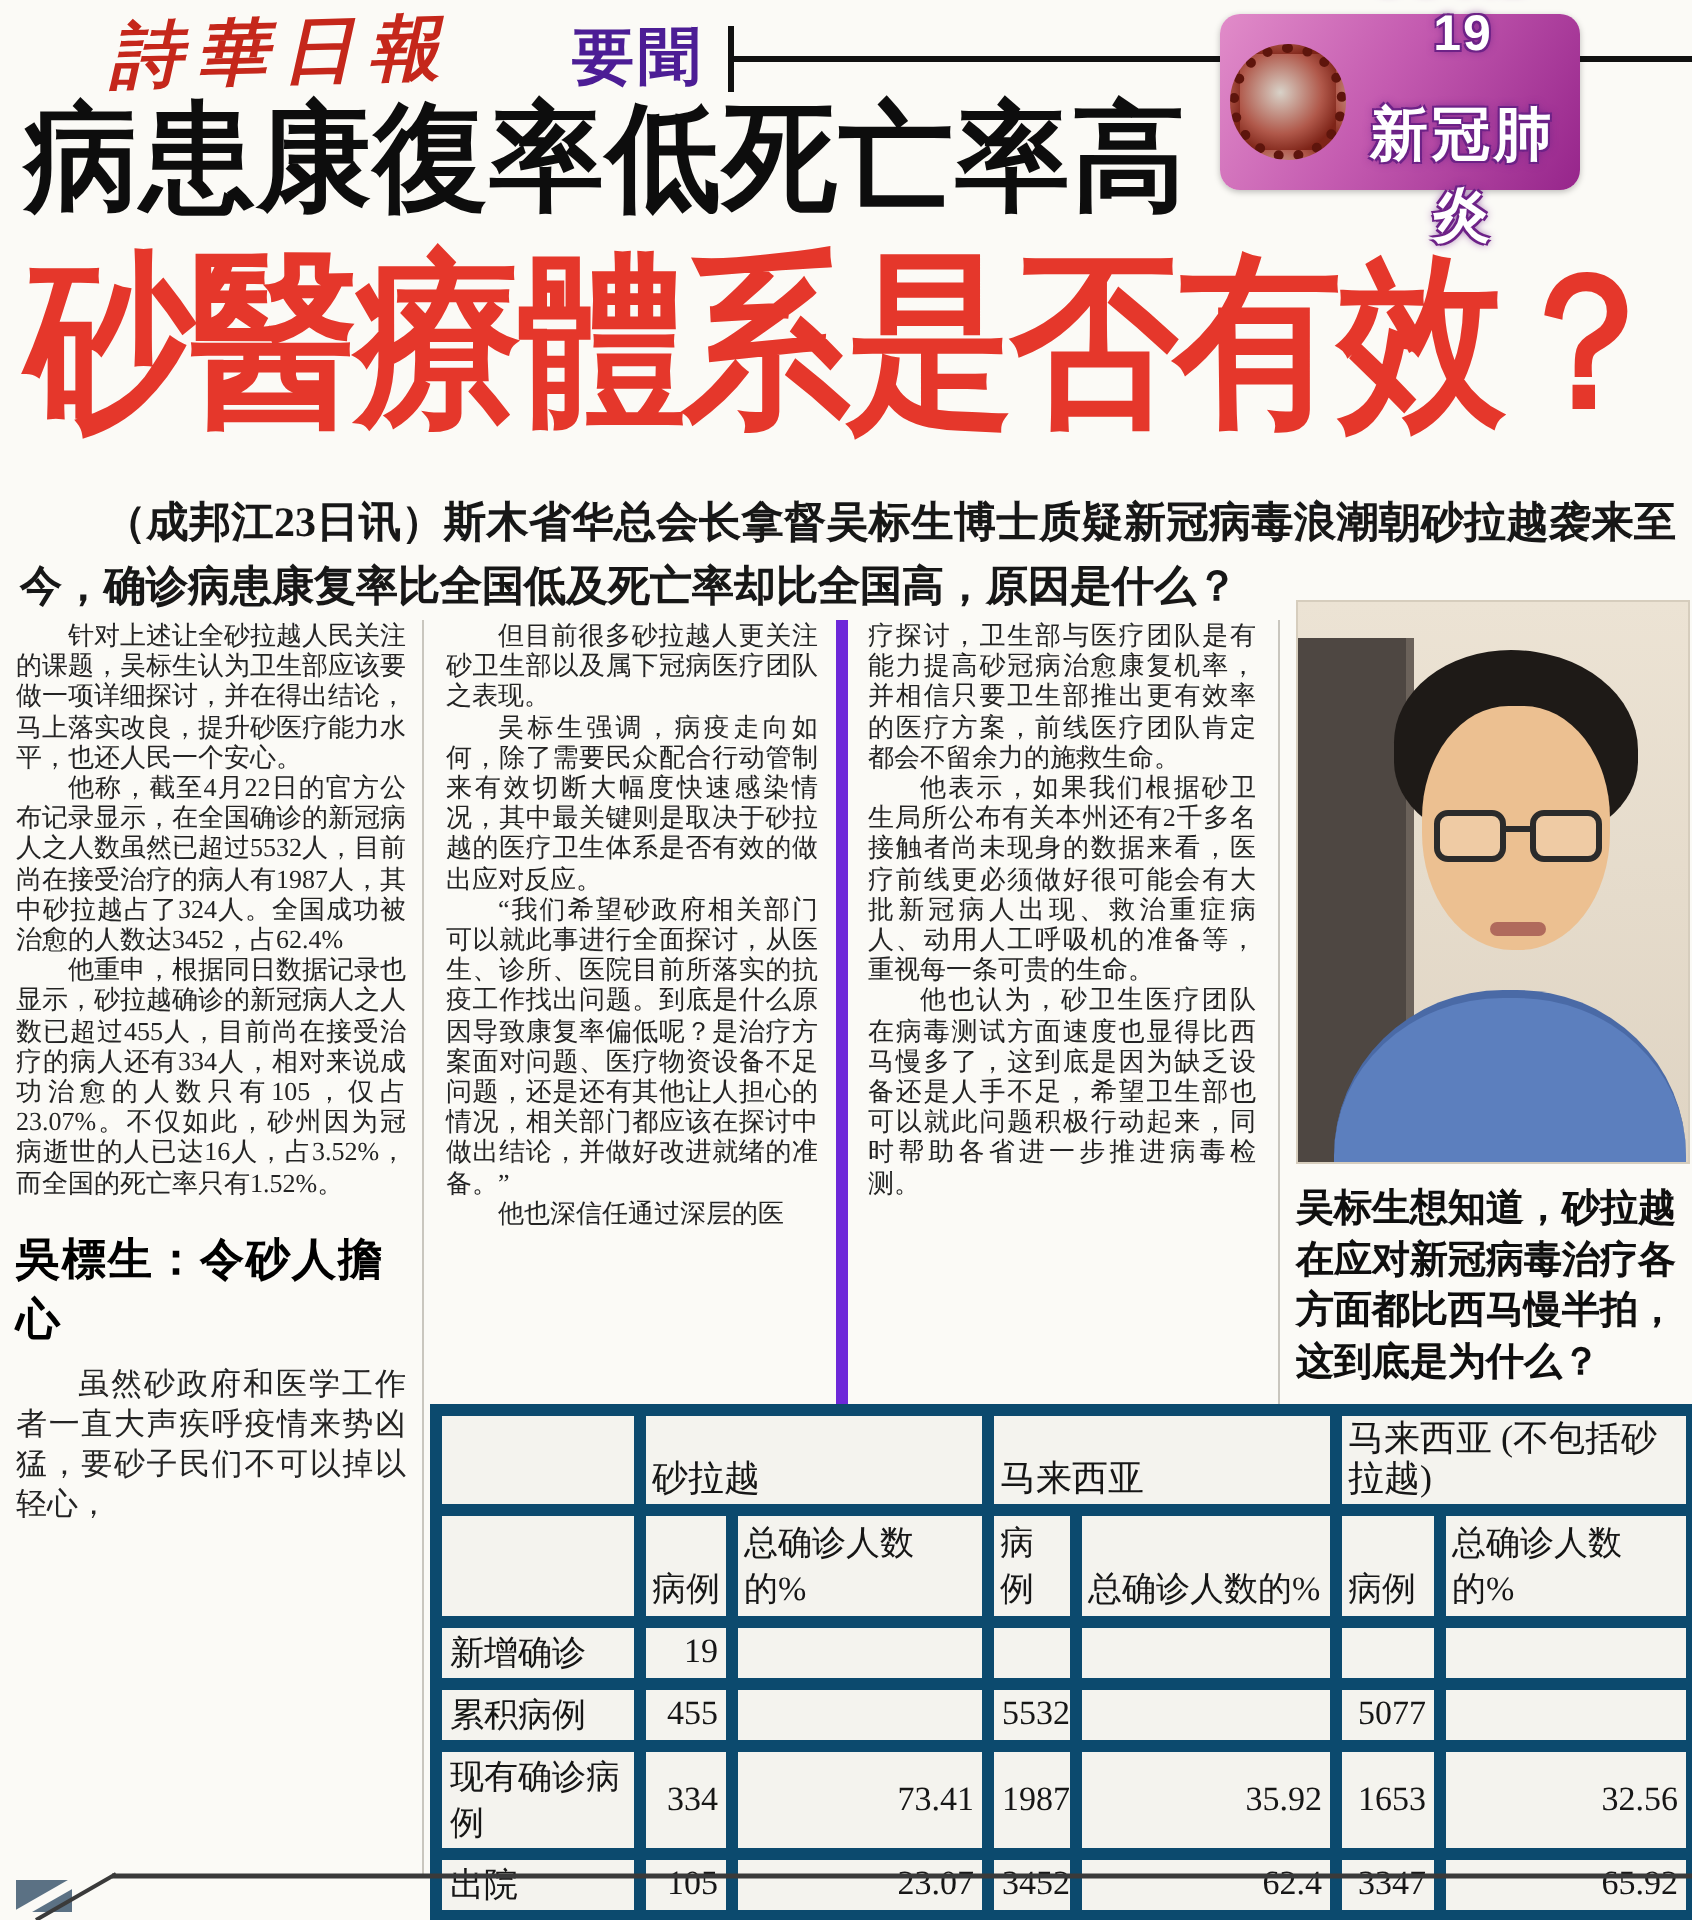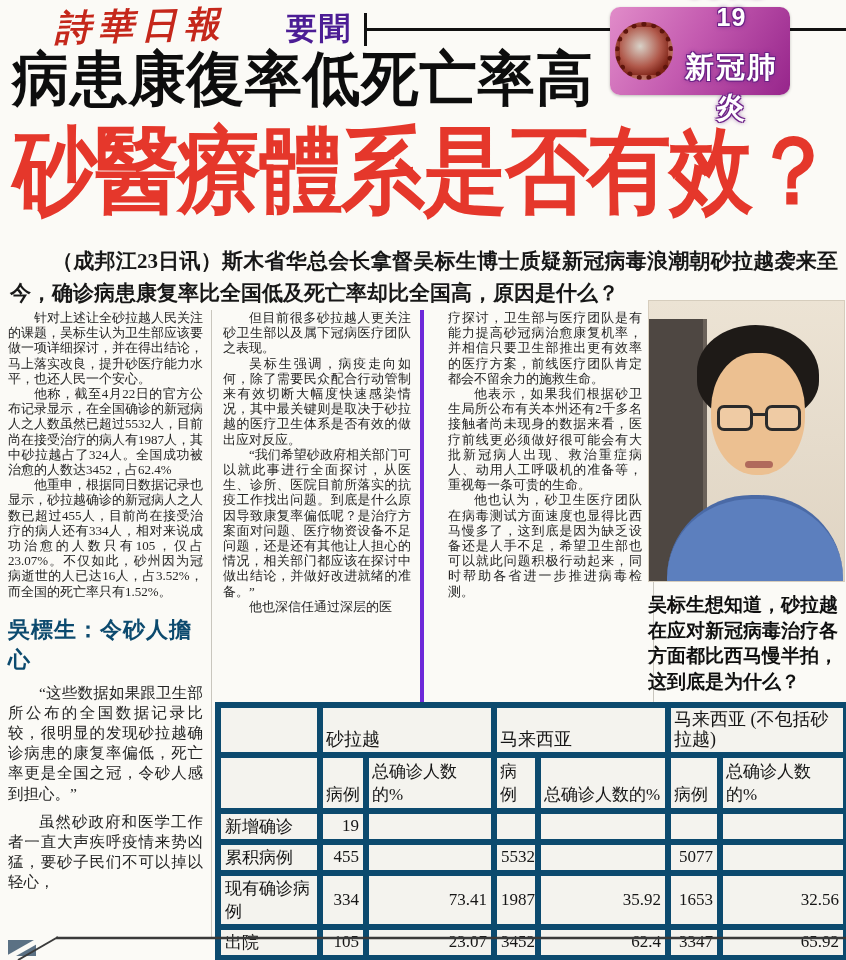--- a/index.html
+++ b/index.html
@@ -37,25 +37,25 @@
                font-family:"Liberation Sans","DejaVu Sans",sans-serif; transform:scaleY(1.12); transform-origin:top; }
   .lead { position:absolute; left:10px; top:246px; width:828px; font-size:21px; font-weight:bold;
           color:#171717; line-height:1.5; text-indent:2em; text-align:justify; }
 
   
   .bp, .sp { font-size:13px; line-height:1.17; color:#242424; text-indent:2em; text-align:justify; }
   .bp.cont { text-indent:0; }
   .left-rail { position:absolute; left:8px; top:310px; width:204px; height:628px;
                border-right:1px solid #c9c6be; padding-right:8px; }
   .colB { position:absolute; left:223px; top:310px; width:201px; height:392px;
-          border-right:4px solid #6d28d9; padding-right:9px; }
-  .colC { position:absolute; left:448px; top:310px; width:206px; height:392px;
+          border-right:6px solid #6d28d9; padding-right:9px; }
+  .colC { position:absolute; left:434px; top:310px; width:206px; height:392px;
           border-right:1px solid #c9c6be; padding-right:11px; }
 
-  .subhead { margin-top:16px; font-size:22px; font-weight:bold; color:#0c4a6e; letter-spacing:1px;
+  .subhead { margin-top:16px; font-size:22px; font-weight:bold; color:#000000; letter-spacing:1px;
              font-family:"Liberation Sans","DejaVu Sans",sans-serif; }
   .sp { margin-top:8px; font-size:15.5px; line-height:1.3; }
 
   
   .photo-col { position:absolute; left:648px; top:300px; width:197px; }
   .photo { position:relative; width:197px; height:282px; overflow:hidden;
            background:linear-gradient(#ece3d4,#dfd4c3); border:1px solid #d6cdbd; }
   .door { position:absolute; left:0; top:18px; width:58px; height:264px; background:#4e4742;
           border-right:4px solid #6b625a; }
   .hair { position:absolute; left:48px; top:24px; width:122px; height:96px; background:#1e1a17;
@@ -109,21 +109,20 @@
 
   <h2 class="kicker">病患康復率低死亡率高</h2>
   <h1 class="main-head">砂醫療體系是否有效？</h1>
   <p class="lead">（成邦江23日讯）斯木省华总会长拿督吴标生博士质疑新冠病毒浪潮朝砂拉越袭来至今，确诊病患康复率比全国低及死亡率却比全国高，原因是什么？</p>
 
   <div class="left-rail">
     <p class="bp">针对上述让全砂拉越人民关注的课题，吴标生认为卫生部应该要做一项详细探讨，并在得出结论，马上落实改良，提升砂医疗能力水平，也还人民一个安心。</p>
     <p class="bp">他称，截至4月22日的官方公布记录显示，在全国确诊的新冠病人之人数虽然已超过5532人，目前尚在接受治疗的病人有1987人，其中砂拉越占了324人。全国成功被治愈的人数达3452，占62.4%</p>
     <p class="bp">他重申，根据同日数据记录也显示，砂拉越确诊的新冠病人之人数已超过455人，目前尚在接受治疗的病人还有334人，相对来说成功治愈的人数只有105，仅占23.07%。不仅如此，砂州因为冠病逝世的人已达16人，占3.52%，而全国的死亡率只有1.52%。</p>
     <h3 class="subhead">吳標生：令砂人擔心</h3>
-    <p class="sp">“这些数据如果跟卫生部所公布的全国数据记录比较，很明显的发现砂拉越确诊病患的康复率偏低，死亡率更是全国之冠，令砂人感到担心。”</p>
     <p class="sp">虽然砂政府和医学工作者一直大声疾呼疫情来势凶猛，要砂子民们不可以掉以轻心，</p>
 
   </div>
 
   <div class="colB">
     <p class="bp">但目前很多砂拉越人更关注砂卫生部以及属下冠病医疗团队之表现。</p>
     <p class="bp">吴标生强调，病疫走向如何，除了需要民众配合行动管制来有效切断大幅度快速感染情况，其中最关键则是取决于砂拉越的医疗卫生体系是否有效的做出应对反应。</p>
     <p class="bp">“我们希望砂政府相关部门可以就此事进行全面探讨，从医生、诊所、医院目前所落实的抗疫工作找出问题。到底是什么原因导致康复率偏低呢？是治疗方案面对问题、医疗物资设备不足问题，还是还有其他让人担心的情况，相关部门都应该在探讨中做出结论，并做好改进就绪的准备。”</p>
     <p class="bp">他也深信任通过深层的医</p>
   </div>

